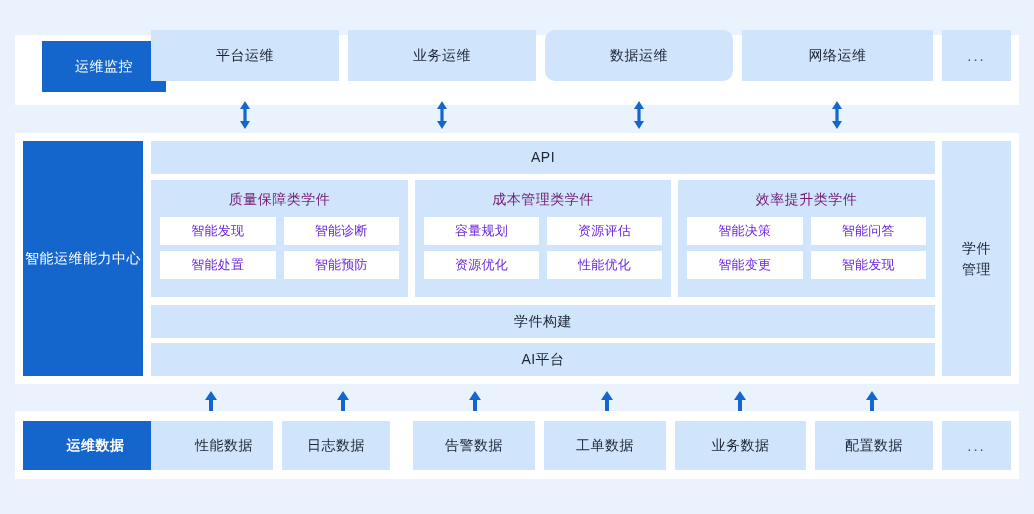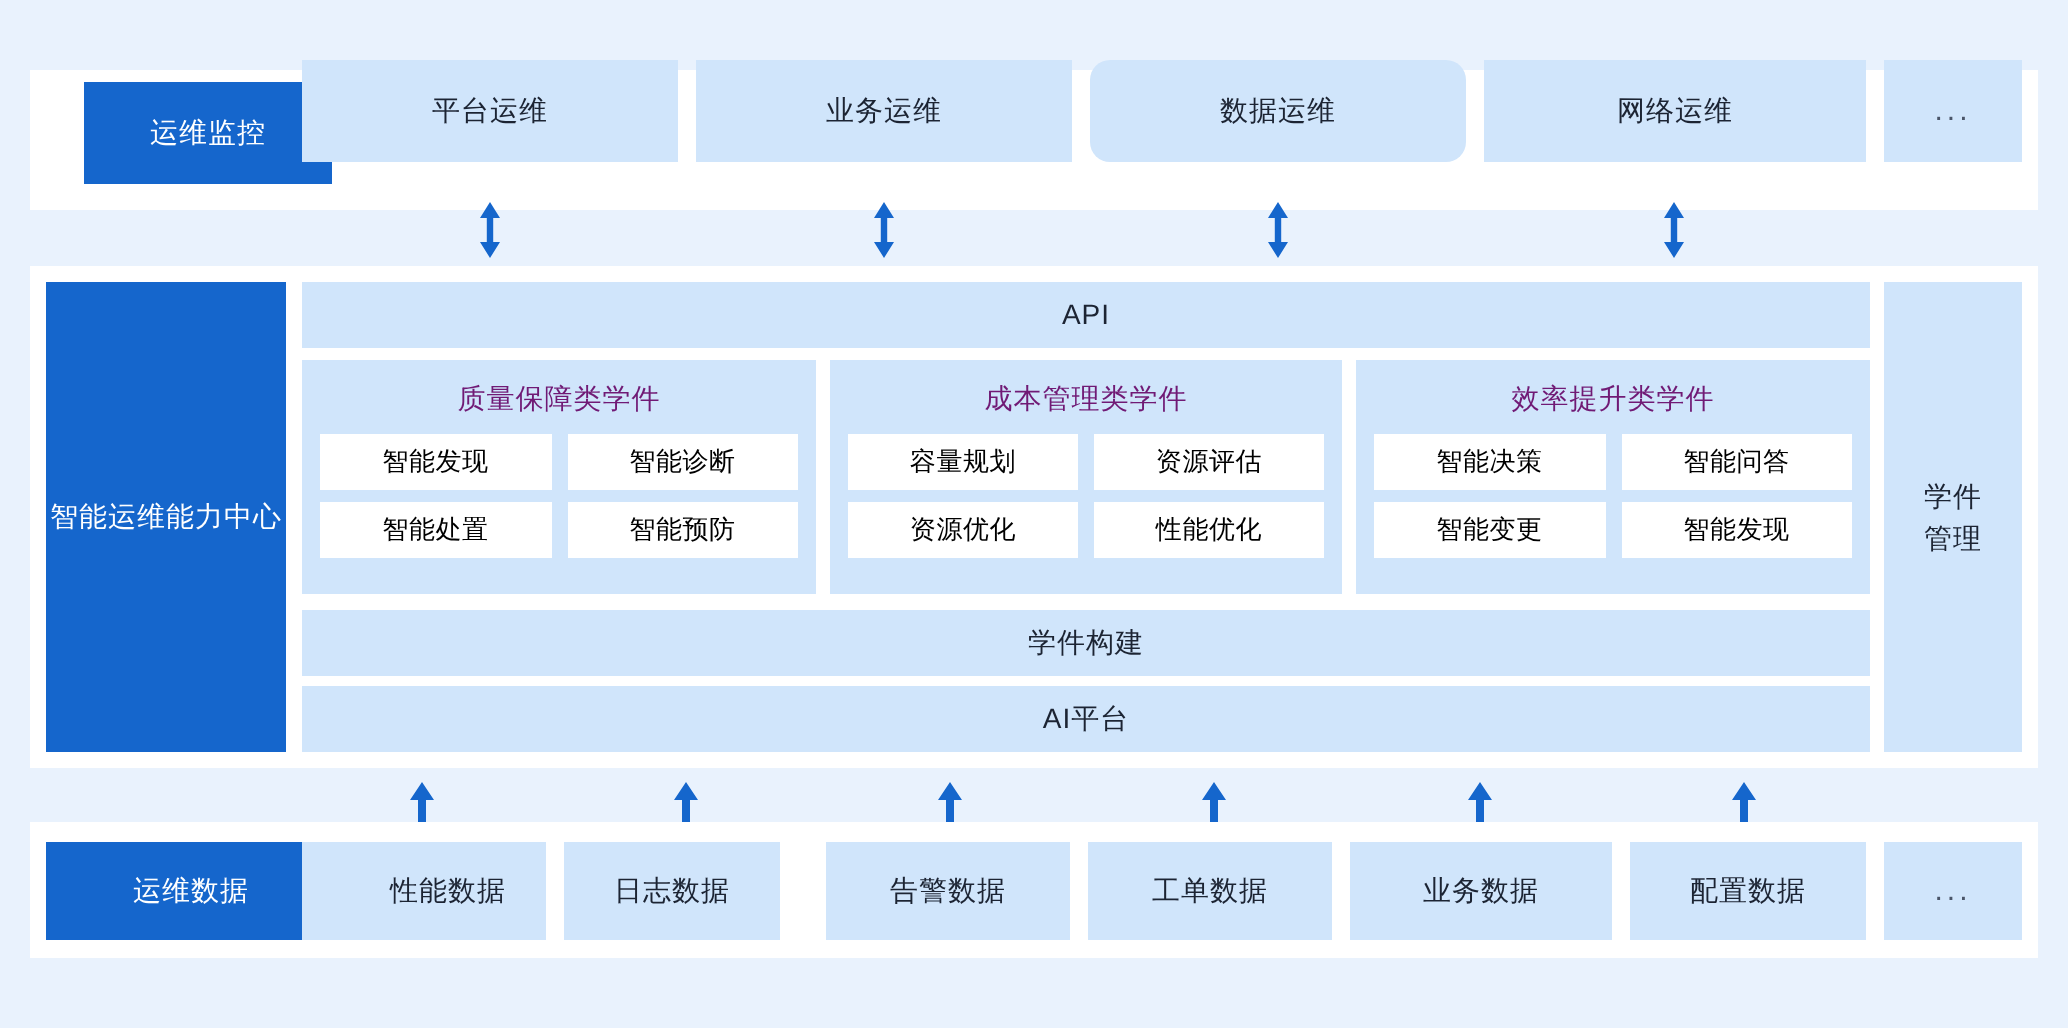--- a/index.html
+++ b/index.html
@@ -126,40 +126,40 @@
     padding: 0 9px 9px 9px;
   }
   .cap-cell {
     background: #ffffff;
     height: 28px;
     display: flex;
     align-items: center;
     justify-content: center;
     font-size: 13px;
     letter-spacing: .3px;
-    color: #000000;
+    color: #6d28d9;
   }
 
   
   .arrow-up {
     position: absolute;
     width: 14px;
     height: 24px;
     top: 391px;
   }
   .arrow-up svg { display: block; }
   #au-0 { left: 204px; }
   #au-1 { left: 336px; }
   #au-2 { left: 468px; }
   #au-3 { left: 600px; }
   #au-4 { left: 733px; }
   #au-5 { left: 865px; }
 
   
-  #bot-label { left: 23px; top: 421px; width: 145px; height: 49px; }
+  #bot-label { left: 23px; top: 421px; width: 145px; height: 49px; font-weight: bold; }
   .bot-item  { top: 421px; height: 49px; }
   #bot-0 { left: 151px; width: 122px; padding-left: 24px; }
   #bot-1 { left: 282px; width: 108px; }
   #bot-2 { left: 413px; width: 122px; }
   #bot-3 { left: 544px; width: 122px; }
   #bot-4 { left: 675px; width: 131px; }
   #bot-5 { left: 815px; width: 118px; }
   #bot-6 { left: 942px; width: 69px; }
 </style>
 </head>

